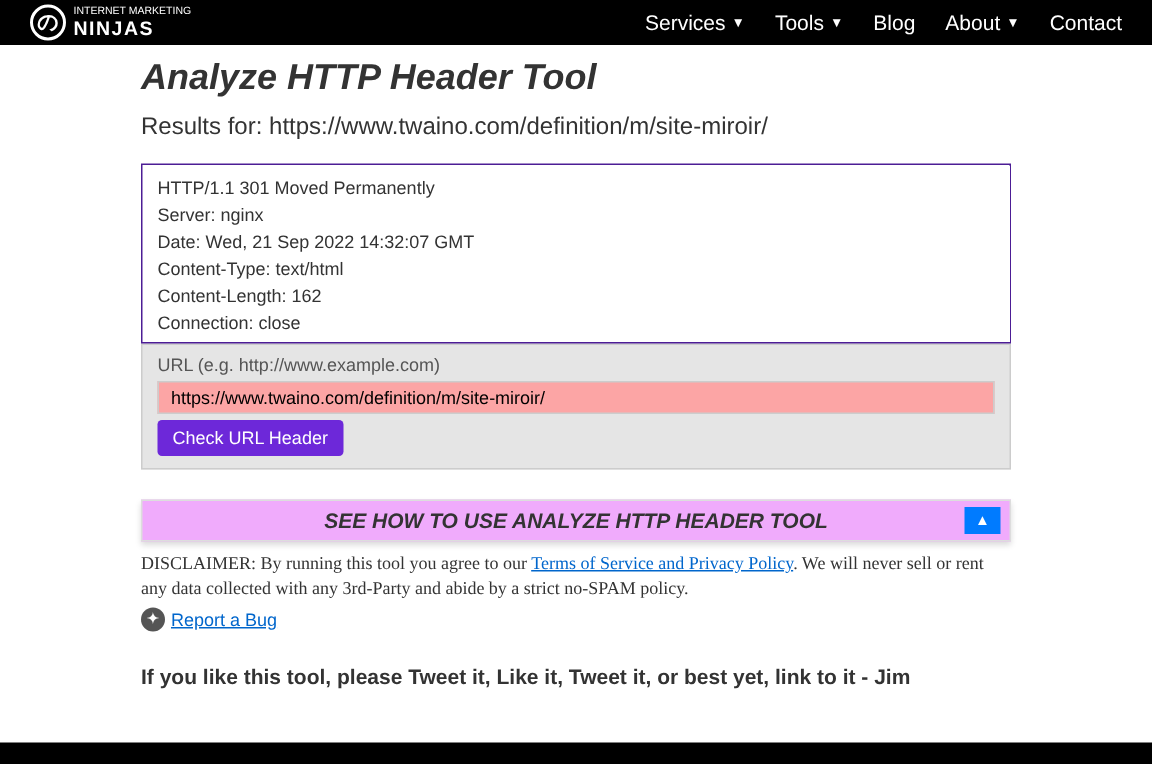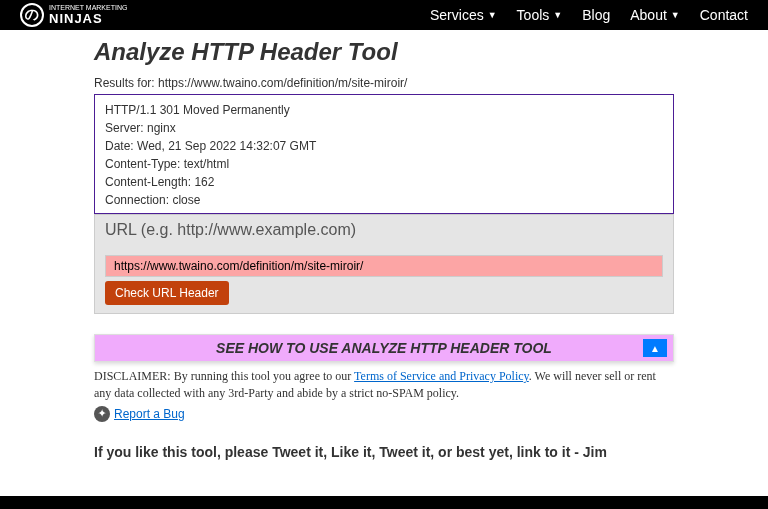--- a/index.html
+++ b/index.html
@@ -56,22 +56,22 @@
       padding: 8px 0;
     }
     .page-title {
       font-size: 24px;
       font-style: italic;
       color: #333;
       font-weight: bold;
       margin-bottom: 10px;
     }
     .results-label {
-      font-size: 12px;
-      margin-bottom: 4px;
+      font-size: 16px;
+      margin-bottom: 15px;
     }
     .results-box {
       border: 1px solid #4c1d95;
       background: #fff;
       height: 120px;
       overflow-y: scroll;
       padding: 6px 10px;
       font-size: 12px;
       line-height: 1.5;
       position: relative;
@@ -80,34 +80,34 @@
     .results-box::-webkit-scrollbar-track { background: #f1f1f1; }
     .results-box::-webkit-scrollbar-thumb { background: #c1c1c1; }
     
     .input-section {
       background: #e5e5e5;
       border: 1px solid #ccc;
       padding: 6px 10px 8px 10px;
       margin-top: 0;
     }
     .url-label {
-      font-size: 16px;
+      font-size: 12px;
       color: #555;
-      margin-bottom: 16px;
+      margin-bottom: 4px;
     }
     .url-input {
       width: 100%;
       border: 1px solid #ccc;
       padding: 3px 8px;
       font-size: 12px;
       background: #fca5a5;
       margin-bottom: 4px;
     }
     .check-btn {
-      background: #c2410c;
+      background: #6d28d9;
       color: #fff;
       border: none;
       padding: 5px 10px;
       font-size: 12px;
       border-radius: 3px;
       cursor: pointer;
     }
     
     .howto-bar {
       background: #f0abfc;

